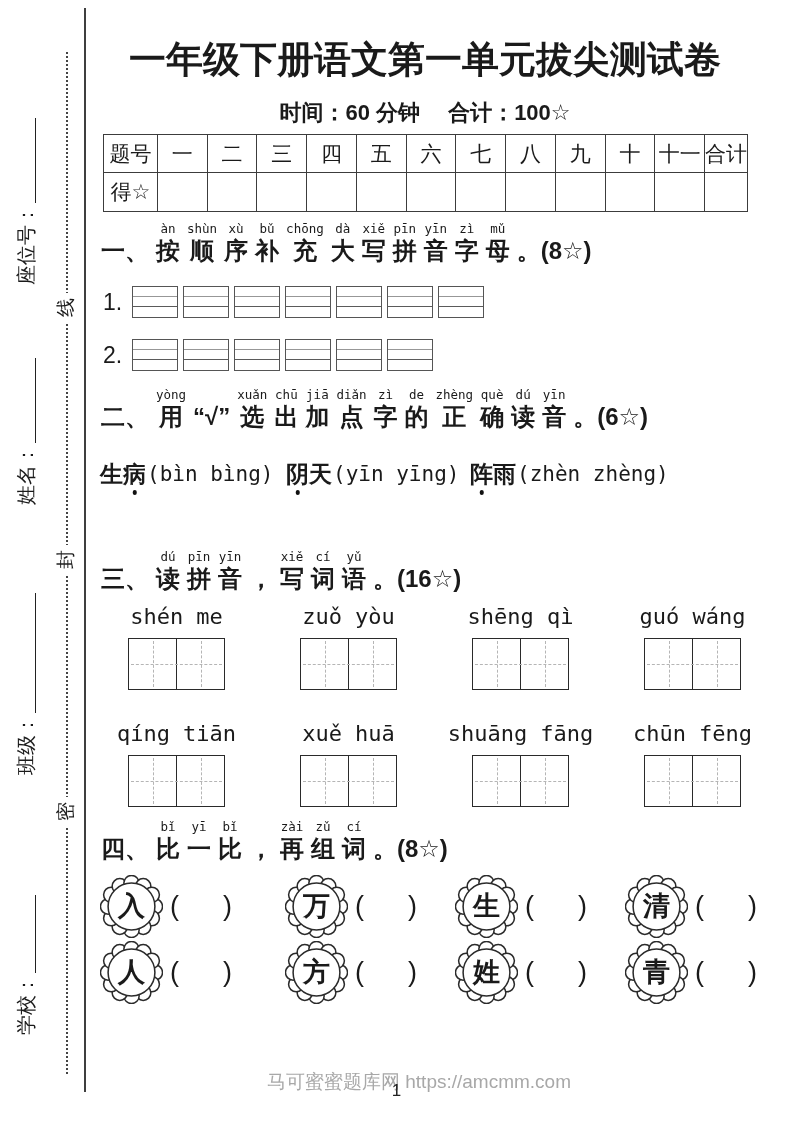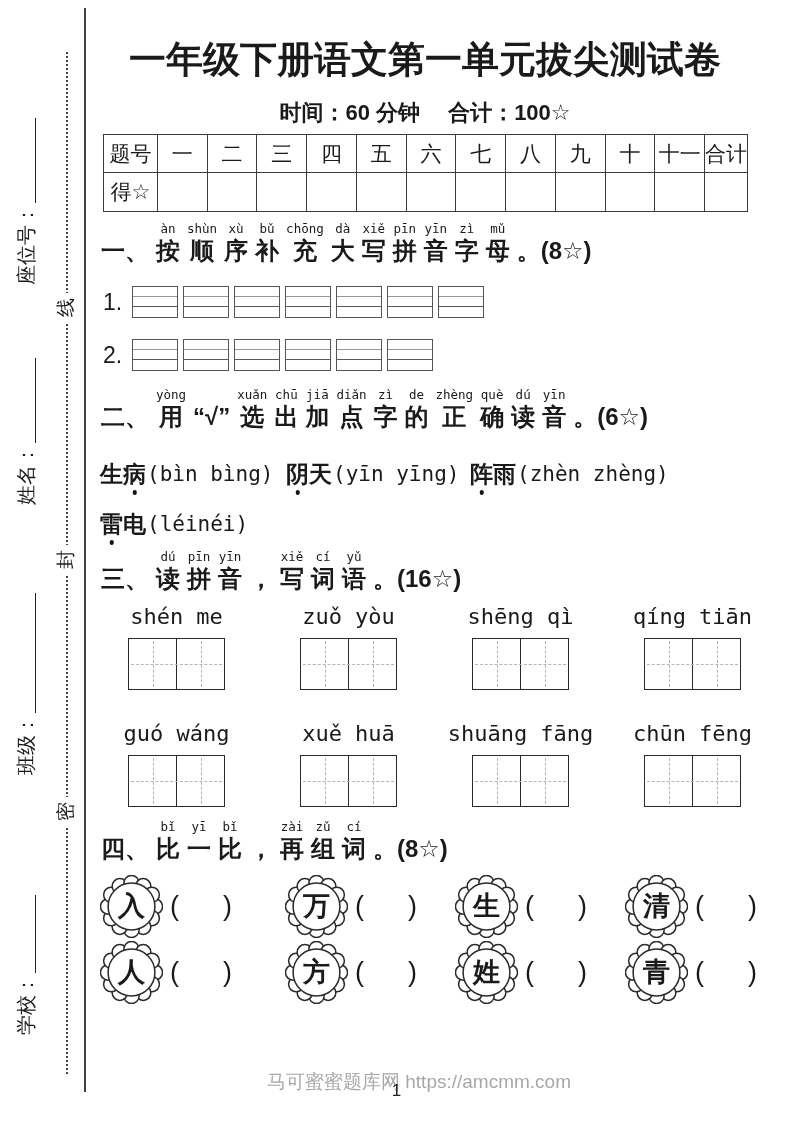--- a/index.html
+++ b/index.html
@@ -314,24 +314,20 @@
         <span class="s2word"><span></span><span class="dotchar">阴</span><span>天</span></span>
         <span class="s2opts">(yīn yīng)</span>
       </div>
 
       <div class="s2item">
         <span class="s2word"><span></span><span class="dotchar">阵</span><span>雨</span></span>
         <span class="s2opts">(zhèn zhèng)</span>
       </div>
 
 
-      <div class="s2item">
-        <span class="s2word"><span></span><span class="dotchar">雷</span><span>电</span></span>
-        <span class="s2opts">(léinéi)</span>
-      </div>
     </div>
 
   <div class="shead" style="top:549px">
 
       <span class="unit">
         <span class="u-py"></span>
         <span class="u-ch">三、</span>
       </span>
 
       <span class="unit">
@@ -397,30 +393,30 @@
       <div class="word">
         <div class="wpy">shēng qì</div>
         <div class="tzg">
           <div class="tcell"></div>
           <div class="tcell tcell2"></div>
           <div class="hdash"></div>
         </div>
       </div>
 
       <div class="word">
-        <div class="wpy">qíng tiān</div>
+        <div class="wpy">guó wáng</div>
         <div class="tzg">
           <div class="tcell"></div>
           <div class="tcell tcell2"></div>
           <div class="hdash"></div>
         </div>
       </div>
 
       <div class="word">
-        <div class="wpy">guó wáng</div>
+        <div class="wpy">qíng tiān</div>
         <div class="tzg">
           <div class="tcell"></div>
           <div class="tcell tcell2"></div>
           <div class="hdash"></div>
         </div>
       </div>
 
       <div class="word">
         <div class="wpy">xuě huā</div>
         <div class="tzg">

